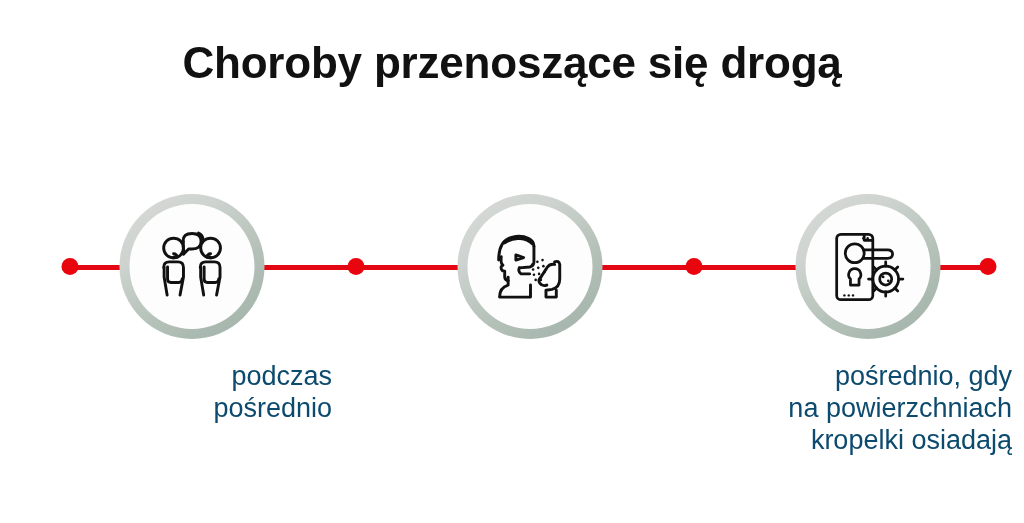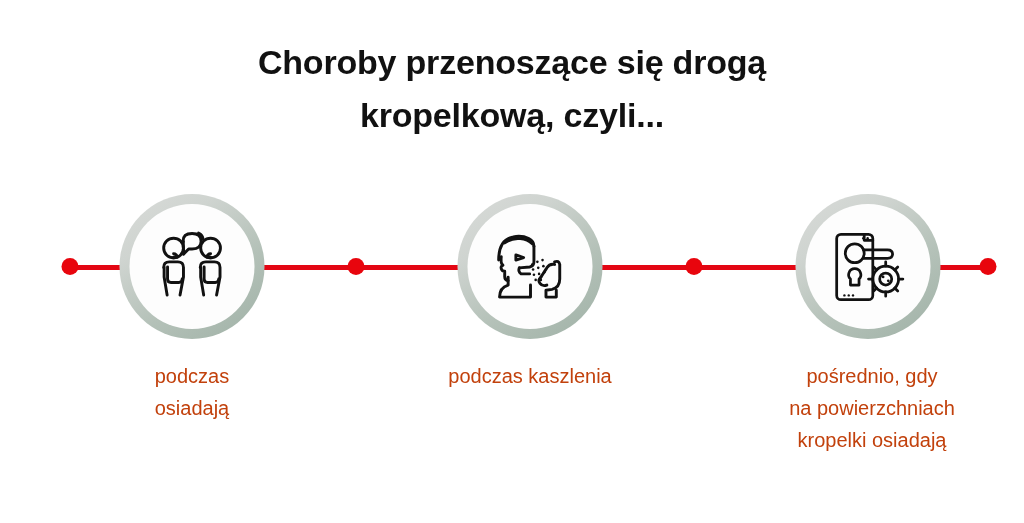--- a/index.html
+++ b/index.html
@@ -17,21 +17,21 @@
 
   
   .title-block {
     position: absolute;
     left: 0;
     top: 36px;
     width: 1024px;
     text-align: center;
   }
   .title-line {
-    font-size: 34px;
+    font-size: 44px;
     font-weight: bold;
     color: #111111;
     line-height: 53px;
     letter-spacing: -0.2px;
     white-space: nowrap;
   }
 
   
   .timeline {
     position: absolute;
@@ -85,36 +85,35 @@
   }
   .icon-art {
     width: 86px;
     height: 86px;
     display: block;
   }
 
   
   .caption {
     position: absolute;
-    text-align: center;
-    font-size: 20px;
-    color: #c2410c;
+    text-align: right;
+    font-size: 27px;
+    color: #0c4a6e;
     line-height: 32px;
     transform: translateX(-50%);
     top: 360px;
     width: 280px;
   }
   .caption div { white-space: nowrap; }
 </style>
 </head>
 <body>
 
 <div class="title-block">
   <div class="title-line">Choroby przenoszące się drogą</div>
-  <div class="title-line">kropelkową, czyli...</div>
 </div>
 
 <div class="timeline">
 
   <div class="rail"></div>
 
   <div class="node-dot" style="left:70px;"></div>
   <div class="node-dot" style="left:356px;"></div>
   <div class="node-dot" style="left:694px;"></div>
   <div class="node-dot" style="left:988px;"></div>
@@ -214,24 +213,23 @@
               <circle cx="73" cy="66" r="1.6"></circle>
           </g>
         </g>
       </svg>
     </div>
   </div>
 </div>
 
 <div class="caption" style="left:192px;">
   <div>podczas</div>
-  <div>osiadają</div>
+  <div>pośrednio</div>
 </div>
 
 <div class="caption" style="left:530px;">
-  <div>podczas kaszlenia</div>
 </div>
 
 <div class="caption" style="left:872px;">
   <div>pośrednio, gdy</div>
   <div>na powierzchniach</div>
   <div>kropelki osiadają</div>
 </div>
 
 </body></html>

